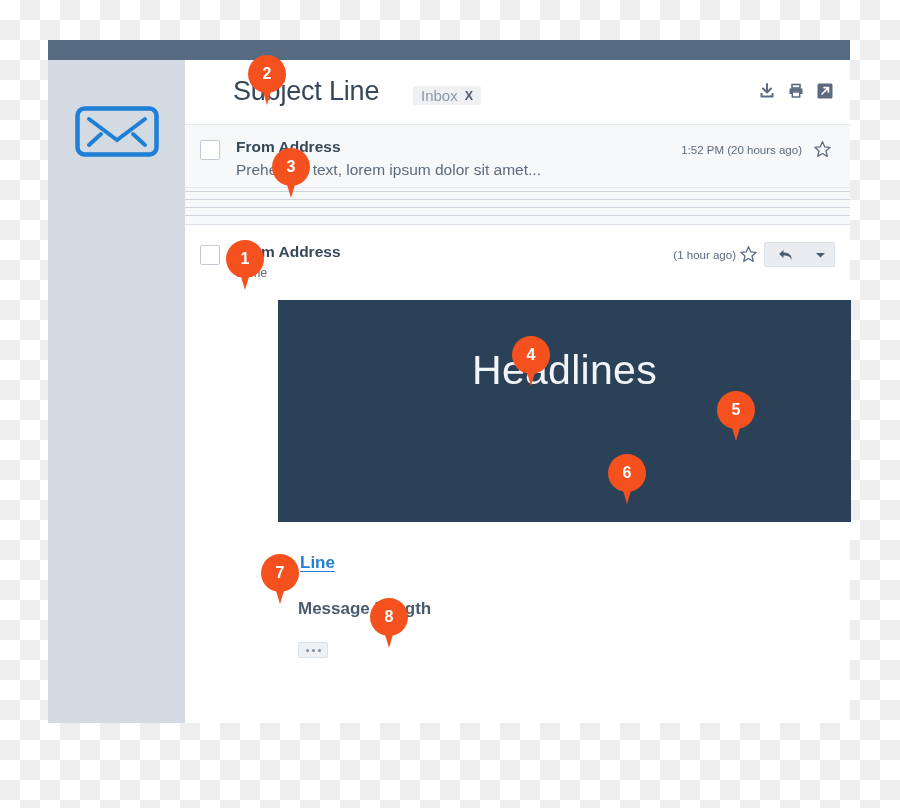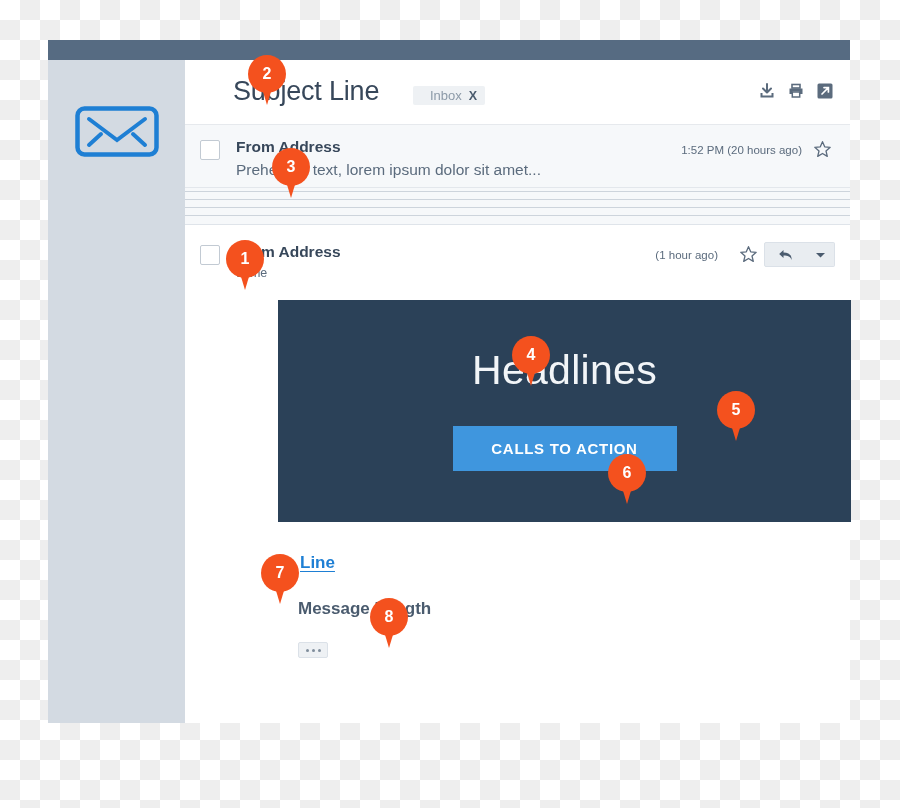--- a/index.html
+++ b/index.html
@@ -88,23 +88,22 @@
     top: 26px;
     height: 19px;
     padding: 0 8px;
     background: #eef1f4;
     border-radius: 2px;
     display: flex;
     align-items: center;
     gap: 7px;
   }
   #inbox-chip .chip-label {
-    font-size: 13px;
+    font-size: 15px;
     color: #8c9aa8;
-    margin-left: 9px;
   }
   #inbox-chip .chip-close {
     font-size: 12.5px;
     font-weight: bold;
     color: #4a5b6e;
   }
 
   #header-actions {
     position: absolute;
     right: 16px;
@@ -200,21 +199,21 @@
   #open-tome {
     position: absolute;
     left: 51px;
     top: 41px;
     font-size: 12.5px;
     font-weight: 300;
     color: #5b6b7d;
   }
   #open-time {
     position: absolute;
-    right: 132px;
+    right: 114px;
     top: 24px;
     font-size: 11.5px;
     color: #5b6b7d;
     white-space: nowrap;
   }
   #open-star {
     position: absolute;
     right: 92px;
     top: 20px;
     width: 19px;
@@ -444,21 +443,20 @@
         </svg>
       </div>
       <div id="reply-more-btn">
         <svg width="11" height="8" viewBox="0 0 11 8">
           <path d="M1 2 L5.5 6.5 L10 2 Z" fill="#4a5b6e"></path>
         </svg>
       </div>
 
       <div id="hero-banner">
         <div id="hero-headline">Headlines</div>
-        <div id="cta-button">CALLS TO ACTION</div>
       </div>
 
       <div id="body-links">Line</div>
       <div id="body-message-length">Message Length</div>
       <div id="ellipsis-button">
         <span class="dot"></span>
         <span class="dot"></span>
         <span class="dot"></span>
       </div>
     </div>

